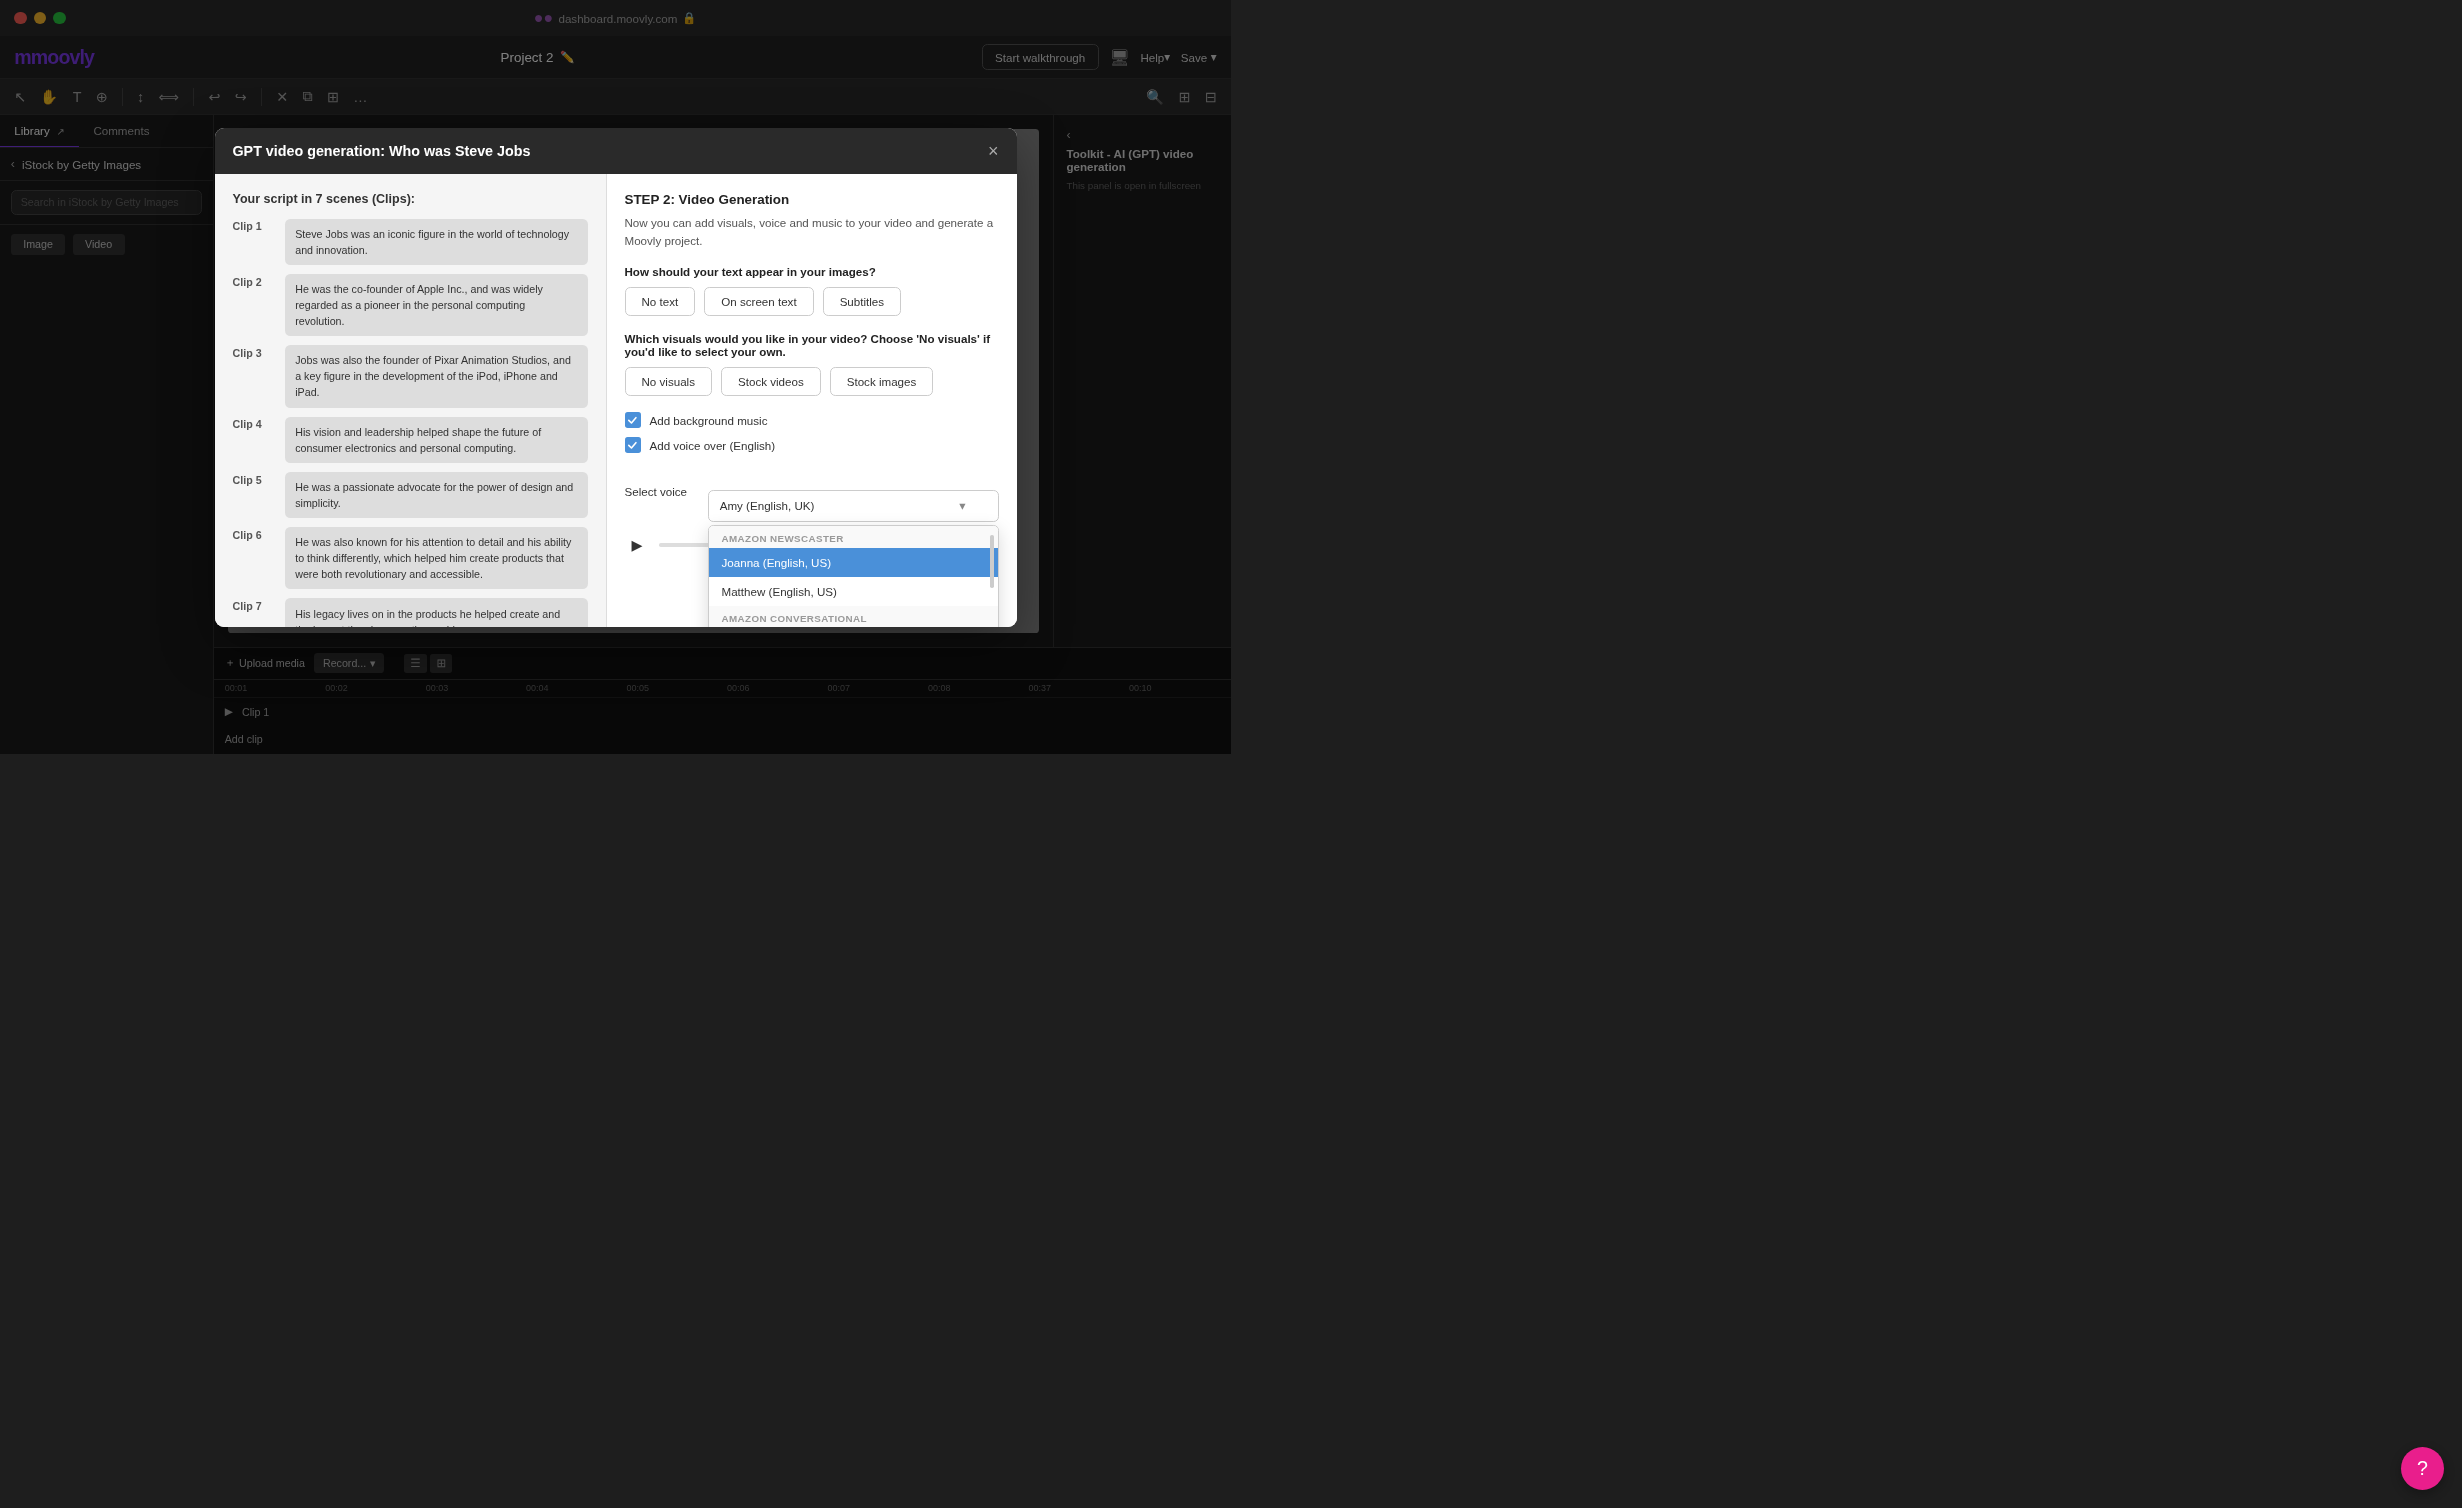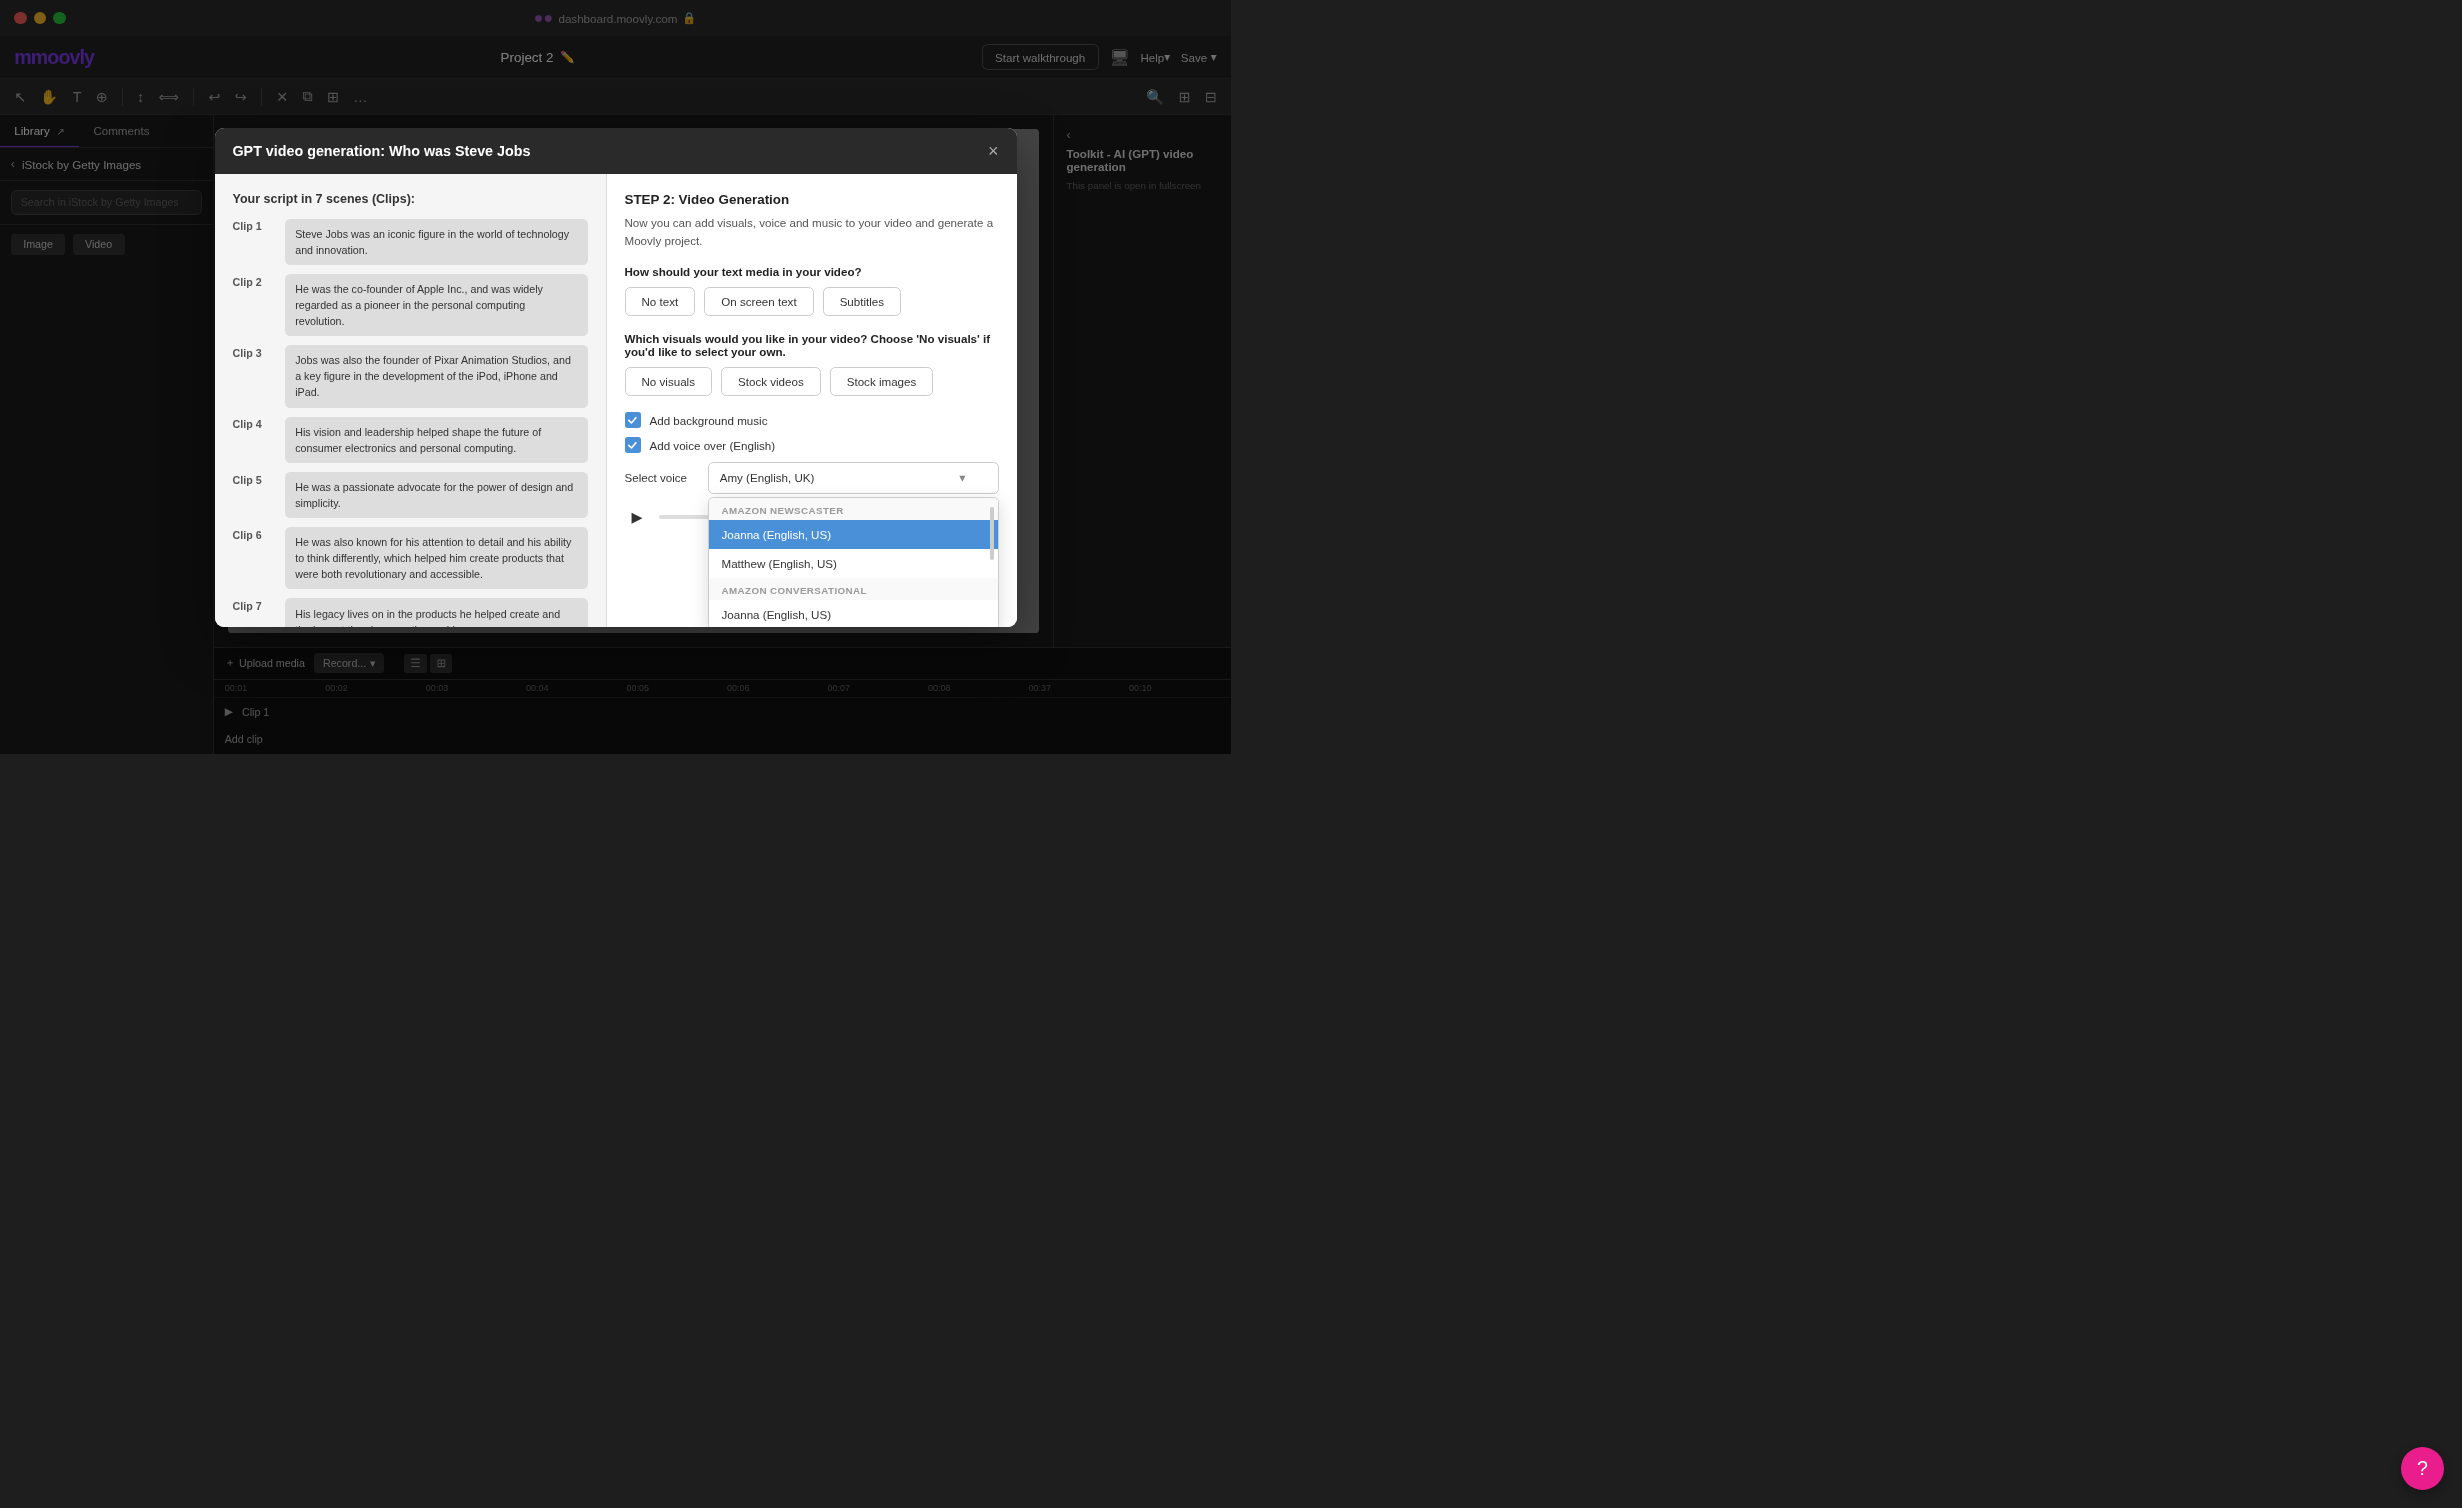--- a/index.html
+++ b/index.html
@@ -449,20 +449,21 @@
       margin-top: 7.1px;
     }
     .select-voice-label {
       font-size: 11.6px;
       color: #333;
       white-space: nowrap;
     }
     .voice-select-wrapper {
       position: relative;
       flex: 1;
+      margin-top: 28px;
     }
     .voice-select-display {
       border: 1.3px solid #ccc;
       border-radius: 5.3px;
       padding: 7.1px 32px 7.1px 10.7px;
       font-size: 11.6px;
       color: #333;
       background: white;
       cursor: pointer;
       display: flex;
@@ -792,21 +793,21 @@
         <div class="clip-row">
           <span class="clip-label">Clip 7</span>
           <div class="clip-text">His legacy lives on in the products he helped create and the impact they have on the world.</div>
         </div>
       </div>
 
       <div class="modal-right">
         <div class="step-title">STEP 2: Video Generation</div>
         <div class="step-desc">Now you can add visuals, voice and music to your video and generate a Moovly project.</div>
 
-        <div class="question">How should your text media in your video?</div>
+        <div class="question">How should your text appear in your images?</div>
         <div class="option-buttons">
           <button class="option-btn">No text</button>
           <button class="option-btn">On screen text</button>
           <button class="option-btn">Subtitles</button>
         </div>
 
         <div class="question">Which visuals would you like in your video? Choose 'No visuals' if you'd like to select your own.</div>
         <div class="option-buttons">
           <button class="option-btn">No visuals</button>
           <button class="option-btn">Stock videos</button>

